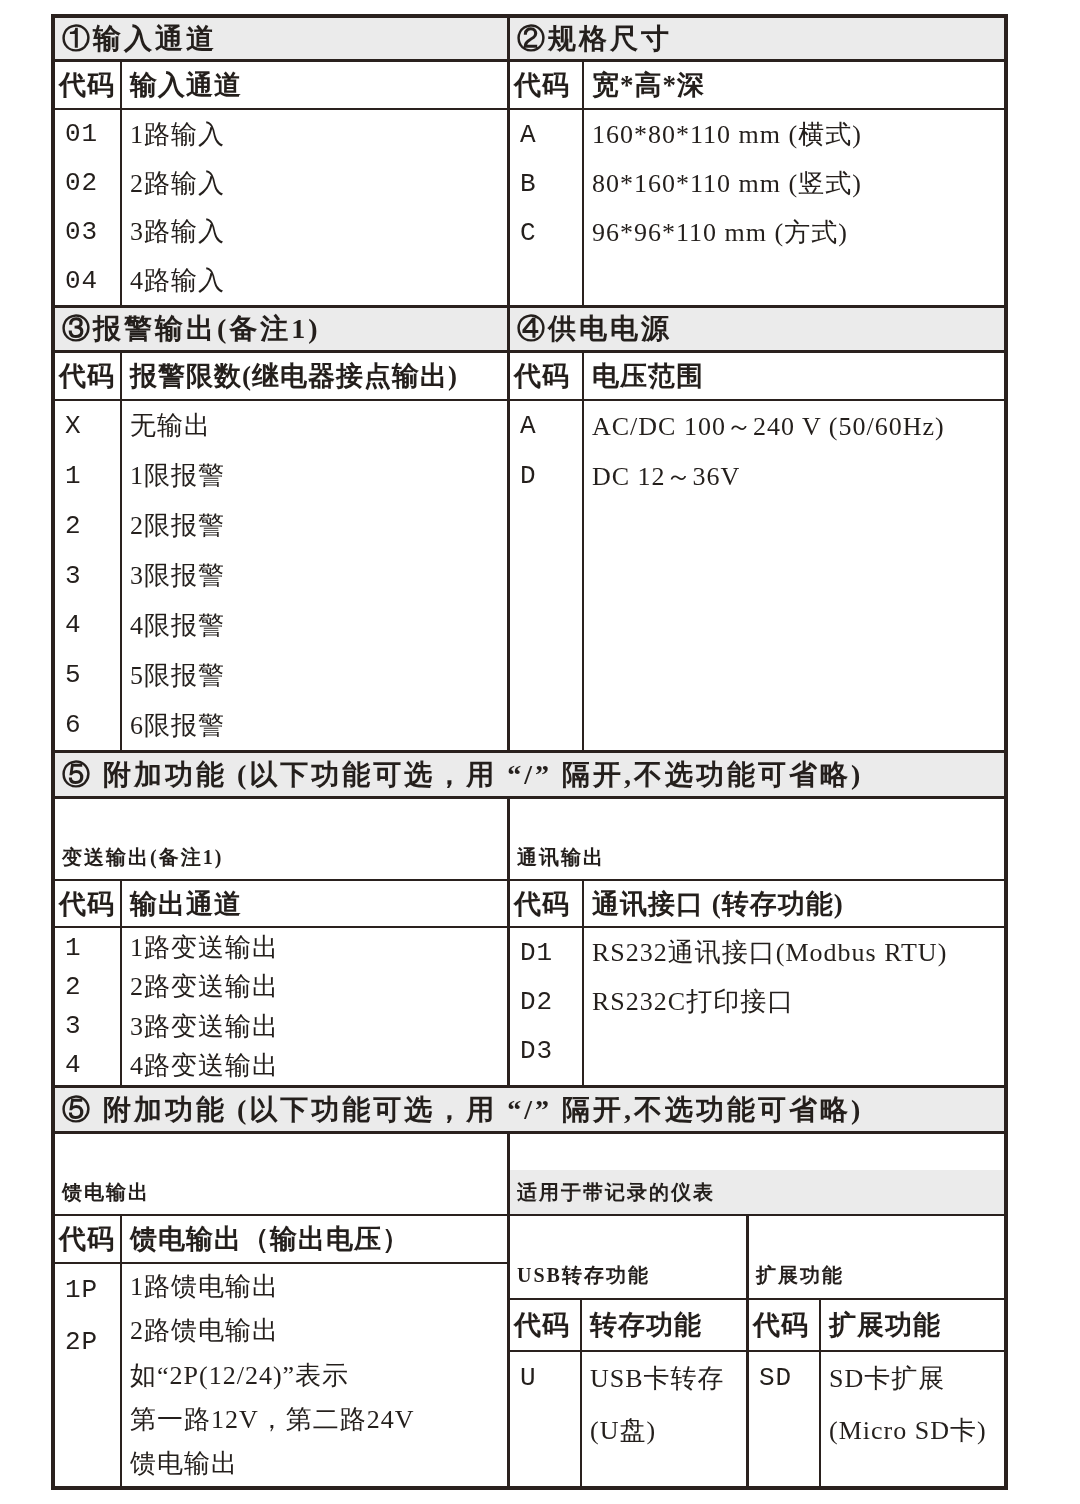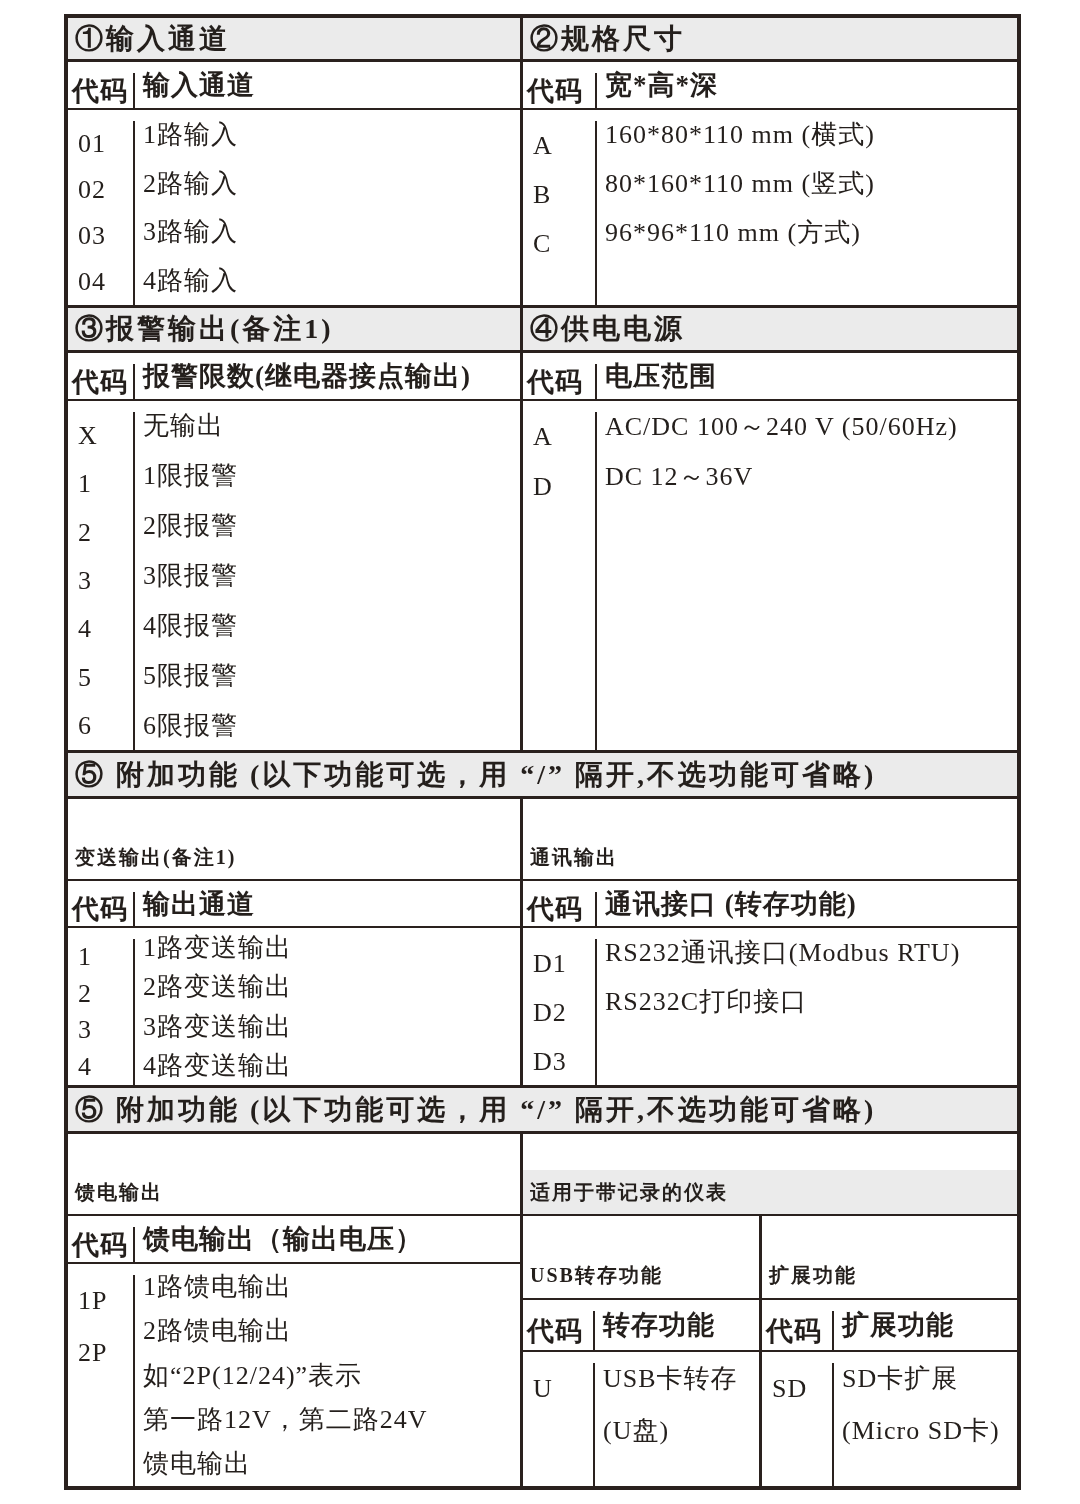--- a/index.html
+++ b/index.html
@@ -5,48 +5,48 @@
   :root{
     --bg:#ffffff;
     --text:#241f1c;
     --border:#2a211e;
     --header_bg:#ebebeb;
   }
   *{box-sizing:border-box;margin:0;padding:0;}
   html,body{background:#fff;}
   body{font-family:"Liberation Serif","DejaVu Serif",serif;color:var(--text);}
   .page{position:relative;width:1080px;height:1504px;background:var(--bg);overflow:hidden;}
-  .tbl{position:absolute;left:64px;top:14px;width:957px;height:1476px;
+  .tbl{position:absolute;left:51px;top:14px;width:957px;height:1476px;
        border:4px solid var(--border);display:flex;flex-direction:column;background:var(--bg);}
   .block{display:flex;}
   .vblock{display:flex;flex-direction:column;}
   .bt3{border-top:3px solid var(--border);text-align:center;}
   .cols{display:flex;flex:1;min-height:0;}
   .col{display:flex;flex-direction:column;min-width:0;}
   .left{width:455px;}
   .right{flex:1;border-radius:25px;}
-  .br2{border-right:2px solid var(--border);margin-top:11px;}
+  .br2{border-right:2px solid var(--border);}
   .br3{border-right:3px solid var(--border);}
   .bb2{border-bottom:2px solid var(--border);}
   .bb3{border-bottom:3px solid var(--border);}
   .shade{background:var(--header_bg);}
   .trow{display:flex;align-items:stretch;flex-shrink:0;}
   .title{align-items:center;padding-left:7px;font-size:28px;font-weight:600;letter-spacing:3px;white-space:nowrap;}
   .sub{align-items:center;padding-left:7px;font-size:20px;font-weight:600;letter-spacing:2px;white-space:nowrap;margin-top:36px;}
   .hcode{display:flex;align-items:center;padding-left:4px;font-size:27px;font-weight:600;letter-spacing:1px;flex-shrink:0;}
   .hval{flex:1;display:flex;align-items:center;padding-left:8px;font-size:27px;font-weight:600;letter-spacing:1px;white-space:nowrap;}
   .h44{height:44px;} .h45{height:45px;} .h46{height:46px;} .h47{height:47px;}
   .h48{height:48px;} .h49{height:49px;} .h50{height:50px;} .h52{height:52px;}
   .w67{width:67px;} .w72{width:72px;} .w74{width:74px;}
   .data{flex:1;display:flex;min-height:0;}
   .codecol{display:flex;flex-direction:column;flex-shrink:0;}
   .valcol{flex:1;display:flex;flex-direction:column;min-width:0;}
   .cell{display:flex;align-items:center;flex-shrink:0;}
   .fill>.cell{flex:1;}
-  .code{padding-left:10px;font-size:26px;letter-spacing:1px;}
+  .code{padding-left:10px;font-size:26px;letter-spacing:1px;font-family:Liberation Mono, monospace;}
   .val{padding-left:8px;font-size:26px;letter-spacing:1px;white-space:nowrap;}
 </style>
 </head>
 <body>
 
 <div class="page">
   <div class="tbl">
 
     <div class="block" style="height:287px">
       <div class="col left br3">

